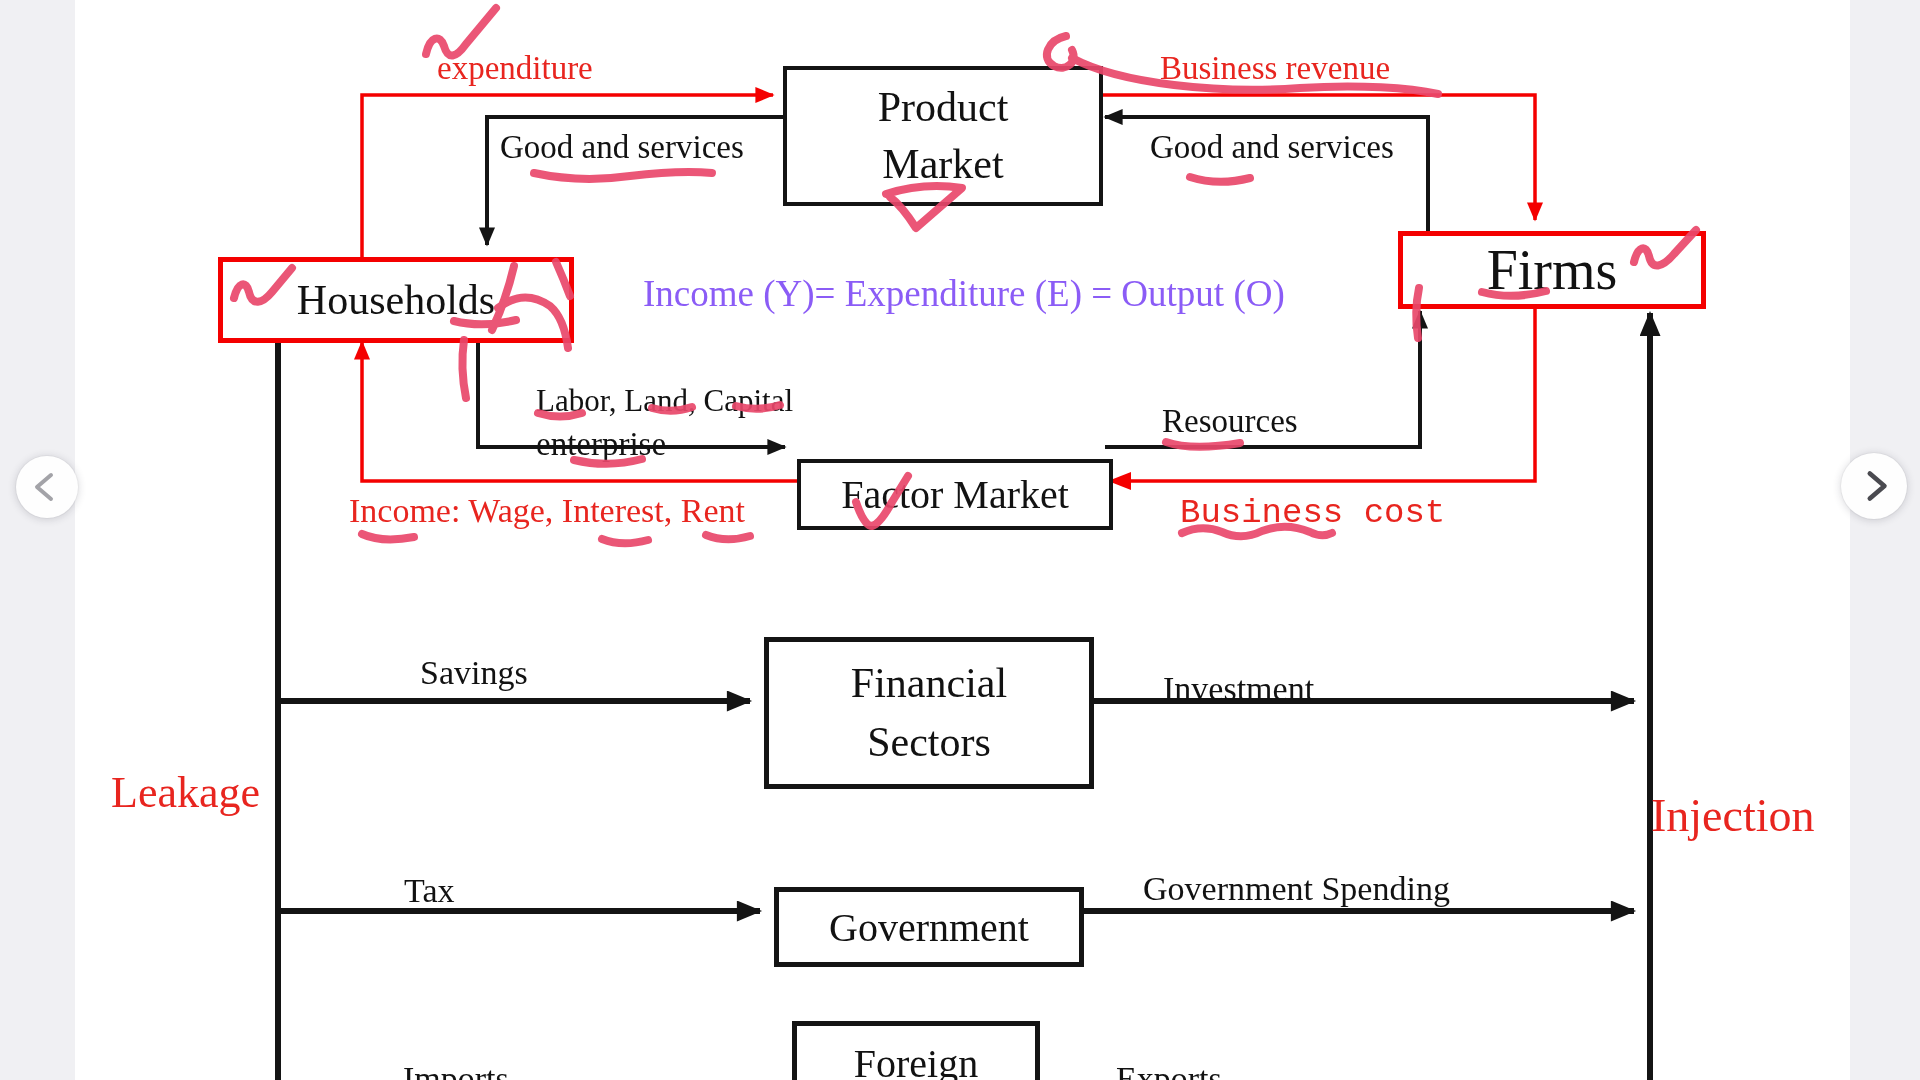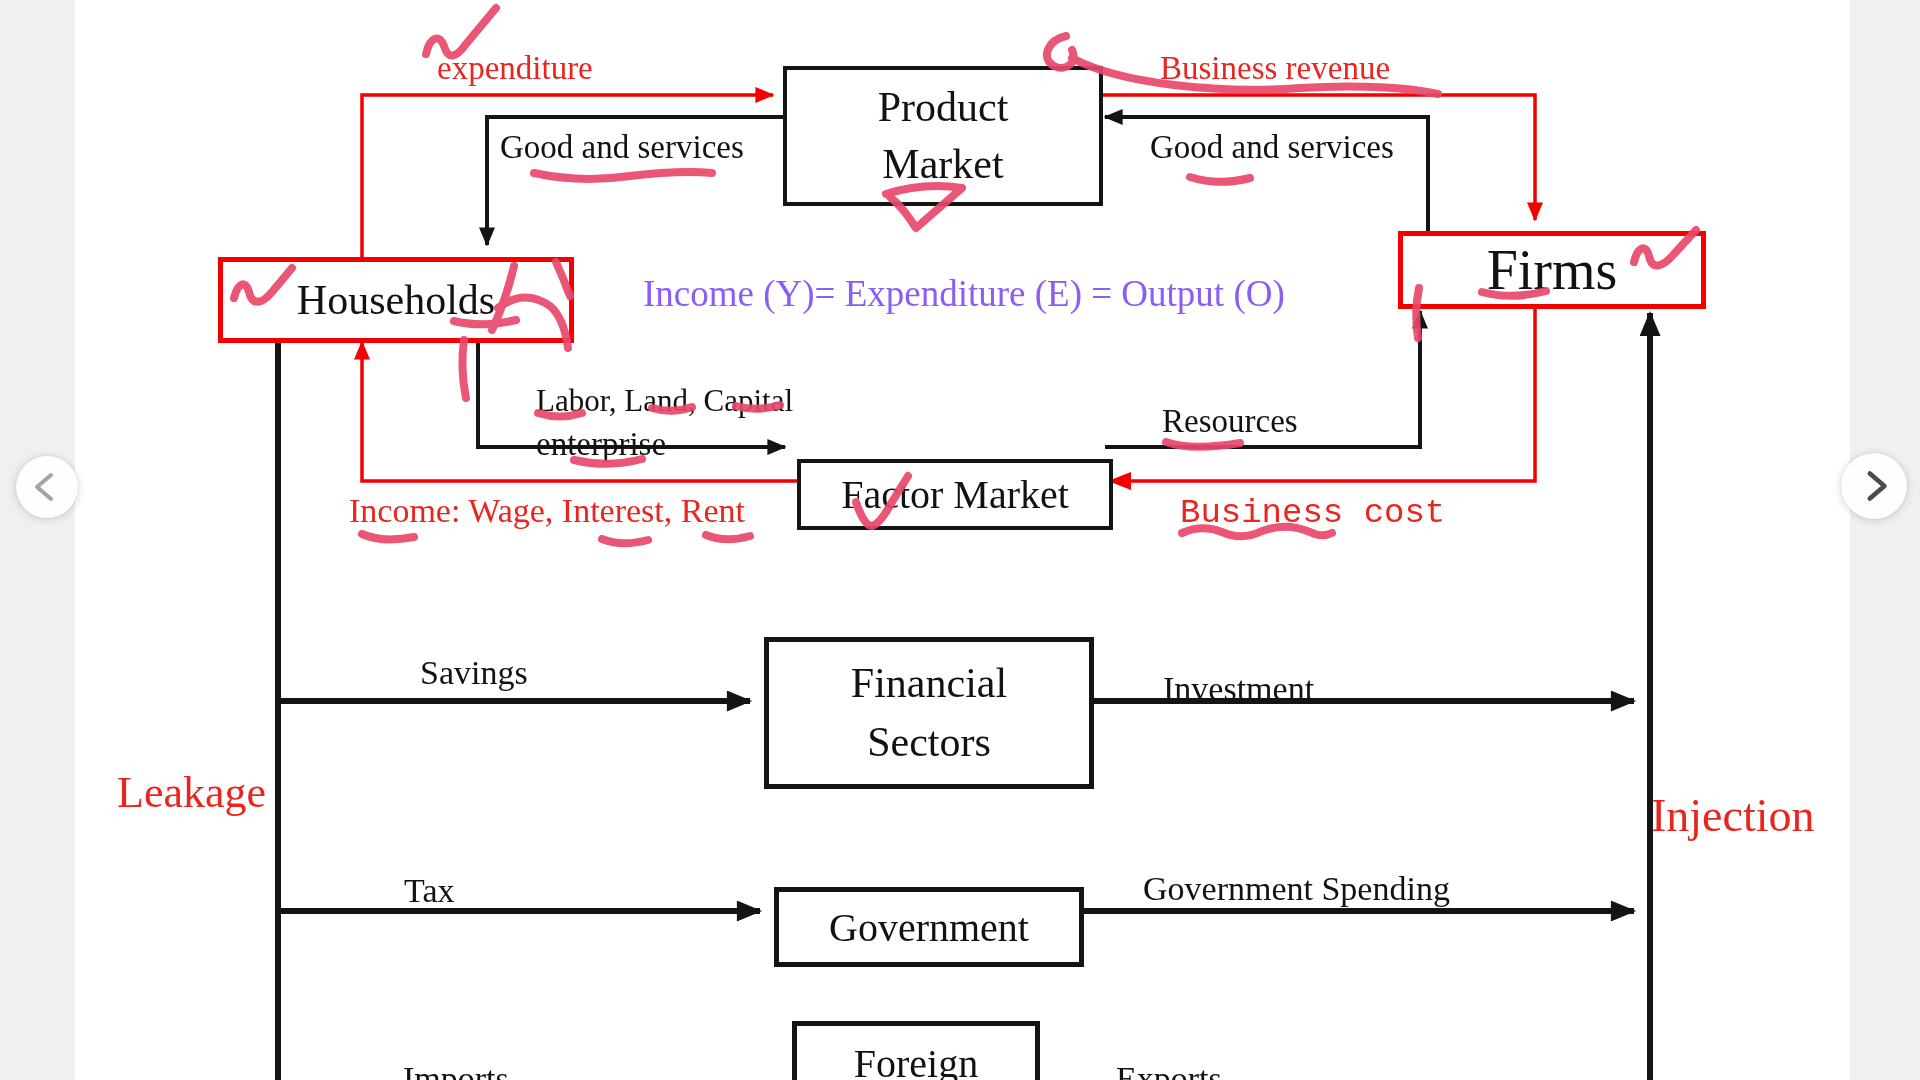--- a/index.html
+++ b/index.html
@@ -86,21 +86,21 @@
   <div class="lbl red" style="left:1160px;top:50px;font-size:33px;">Business revenue</div>
   <div class="lbl" style="left:1150px;top:129px;font-size:33px;">Good and services</div>
   <div class="lbl blue" style="left:643px;top:272px;font-size:37px;">Income (Y)= Expenditure (E) = Output (O)</div>
   <div class="lbl" style="left:536px;top:383px;font-size:31px;">Labor, Land, Capital</div>
   <div class="lbl" style="left:536px;top:426px;font-size:33px;">enterprise</div>
   <div class="lbl" style="left:1162px;top:403px;font-size:33px;">Resources</div>
   <div class="lbl red" style="left:349px;top:492px;font-size:34px;">Income: Wage, Interest, Rent</div>
   <div class="lbl red" style="left:1180px;top:494px;font-size:34px;font-family:Liberation Mono, monospace;">Business cost</div>
   <div class="lbl" style="left:420px;top:654px;font-size:34px;">Savings</div>
   <div class="lbl" style="left:1163px;top:654px;font-size:34px;margin-top:16px;">Investment</div>
-  <div class="lbl red" style="left:117px;top:767px;font-size:44px;">Leakage</div>
+  <div class="lbl red" style="left:111px;top:767px;font-size:44px;">Leakage</div>
   <div class="lbl red" style="left:1651px;top:789px;font-size:46px;">Injection</div>
   <div class="lbl" style="left:404px;top:872px;font-size:34px;">Tax</div>
   <div class="lbl" style="left:1143px;top:870px;font-size:34px;">Government Spending</div>
   <div class="lbl" style="left:403px;top:1060px;font-size:34px;">Imports</div>
   <div class="lbl" style="left:1116px;top:1060px;font-size:34px;">Exports</div>
 
   <svg id="annotations" class="layer">
     <g fill="none" stroke="#e9486b" stroke-width="8" stroke-linecap="round" stroke-linejoin="round" opacity="0.92">
       <path d="M426,54 C430,36 440,34 444,46 C448,60 456,58 466,44 L496,8"></path>
       <path d="M534,173 Q580,183 630,176 Q680,170 712,173"></path>

